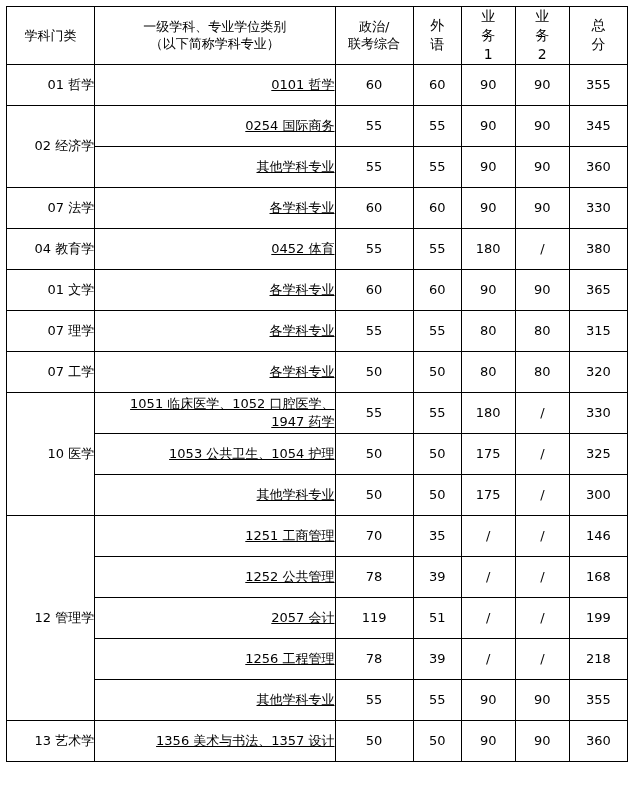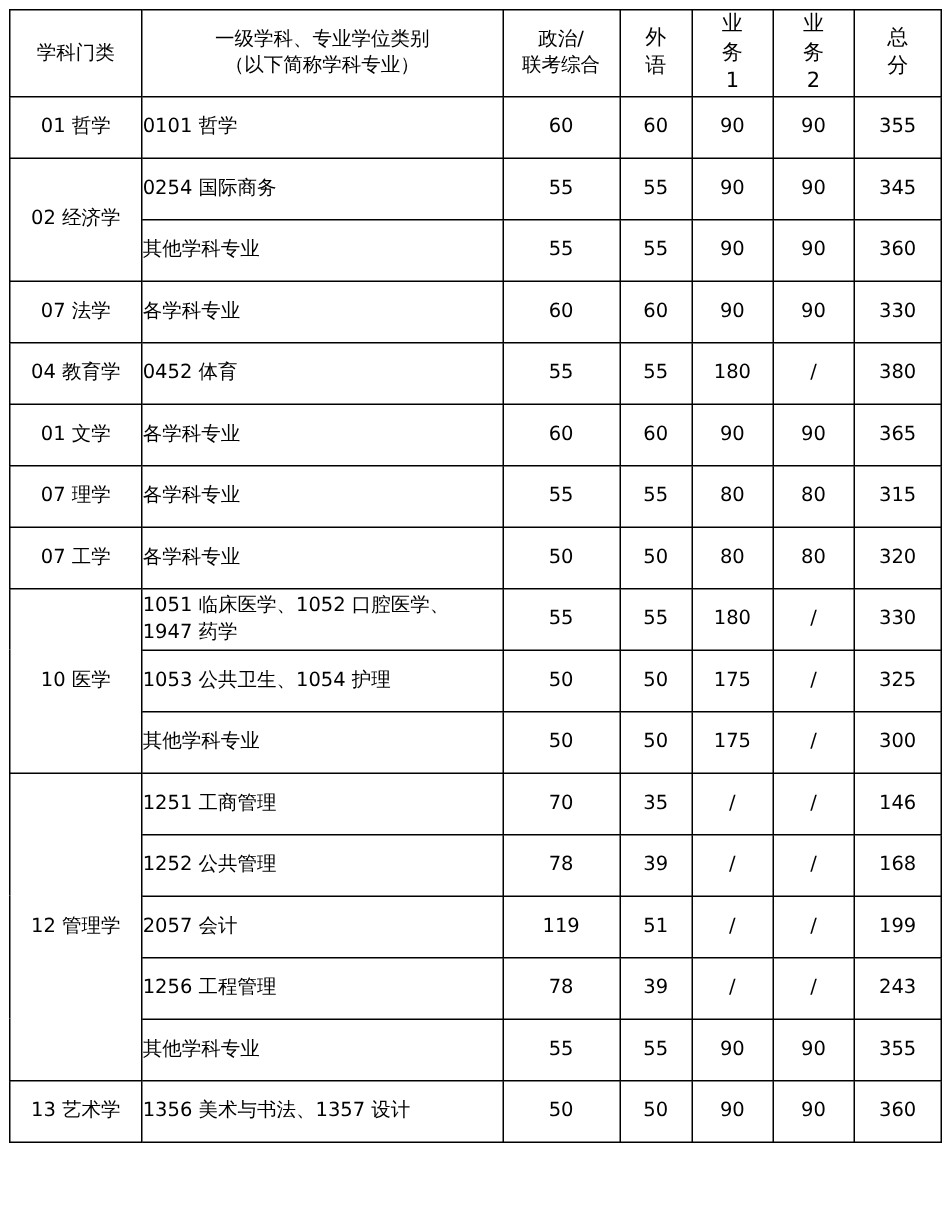--- a/index.html
+++ b/index.html
@@ -56,32 +56,33 @@
   thead td.narrow {
     font-size: 14px;
     letter-spacing: 0px;
   }
   thead td.two-line span {
     display: block;
   }
   
   td.cat {
     font-weight: bold;
-    text-align: center;
+    text-align: right;
     padding-left: 8px;
     font-size: 13.5px;
     height: 40px;
     margin-left: 34px;
   }
   td.major {
-    text-align: left;
+    text-align: right;
     padding-left: 10px;
     padding-right: 6px;
     height: 40px;
     font-size: 13px;
+    text-decoration: underline;
   }
   td.major .ln {
     display: block;
   }
   td.num {
     text-align: center;
     height: 40px;
     font-size: 13px;
   }
   .tall {
@@ -285,21 +286,21 @@
           <td class="num">199</td>
         </tr>
         <tr>
           <td class="major">
             <span class="ln">1256 工程管理</span>
           </td>
           <td class="num">78</td>
           <td class="num">39</td>
           <td class="num">/</td>
           <td class="num">/</td>
-          <td class="num">243</td>
+          <td class="num">218</td>
         </tr>
         <tr>
           <td class="major">
             <span class="ln">其他学科专业</span>
           </td>
           <td class="num">55</td>
           <td class="num">55</td>
           <td class="num">90</td>
           <td class="num">90</td>
           <td class="num">355</td>

